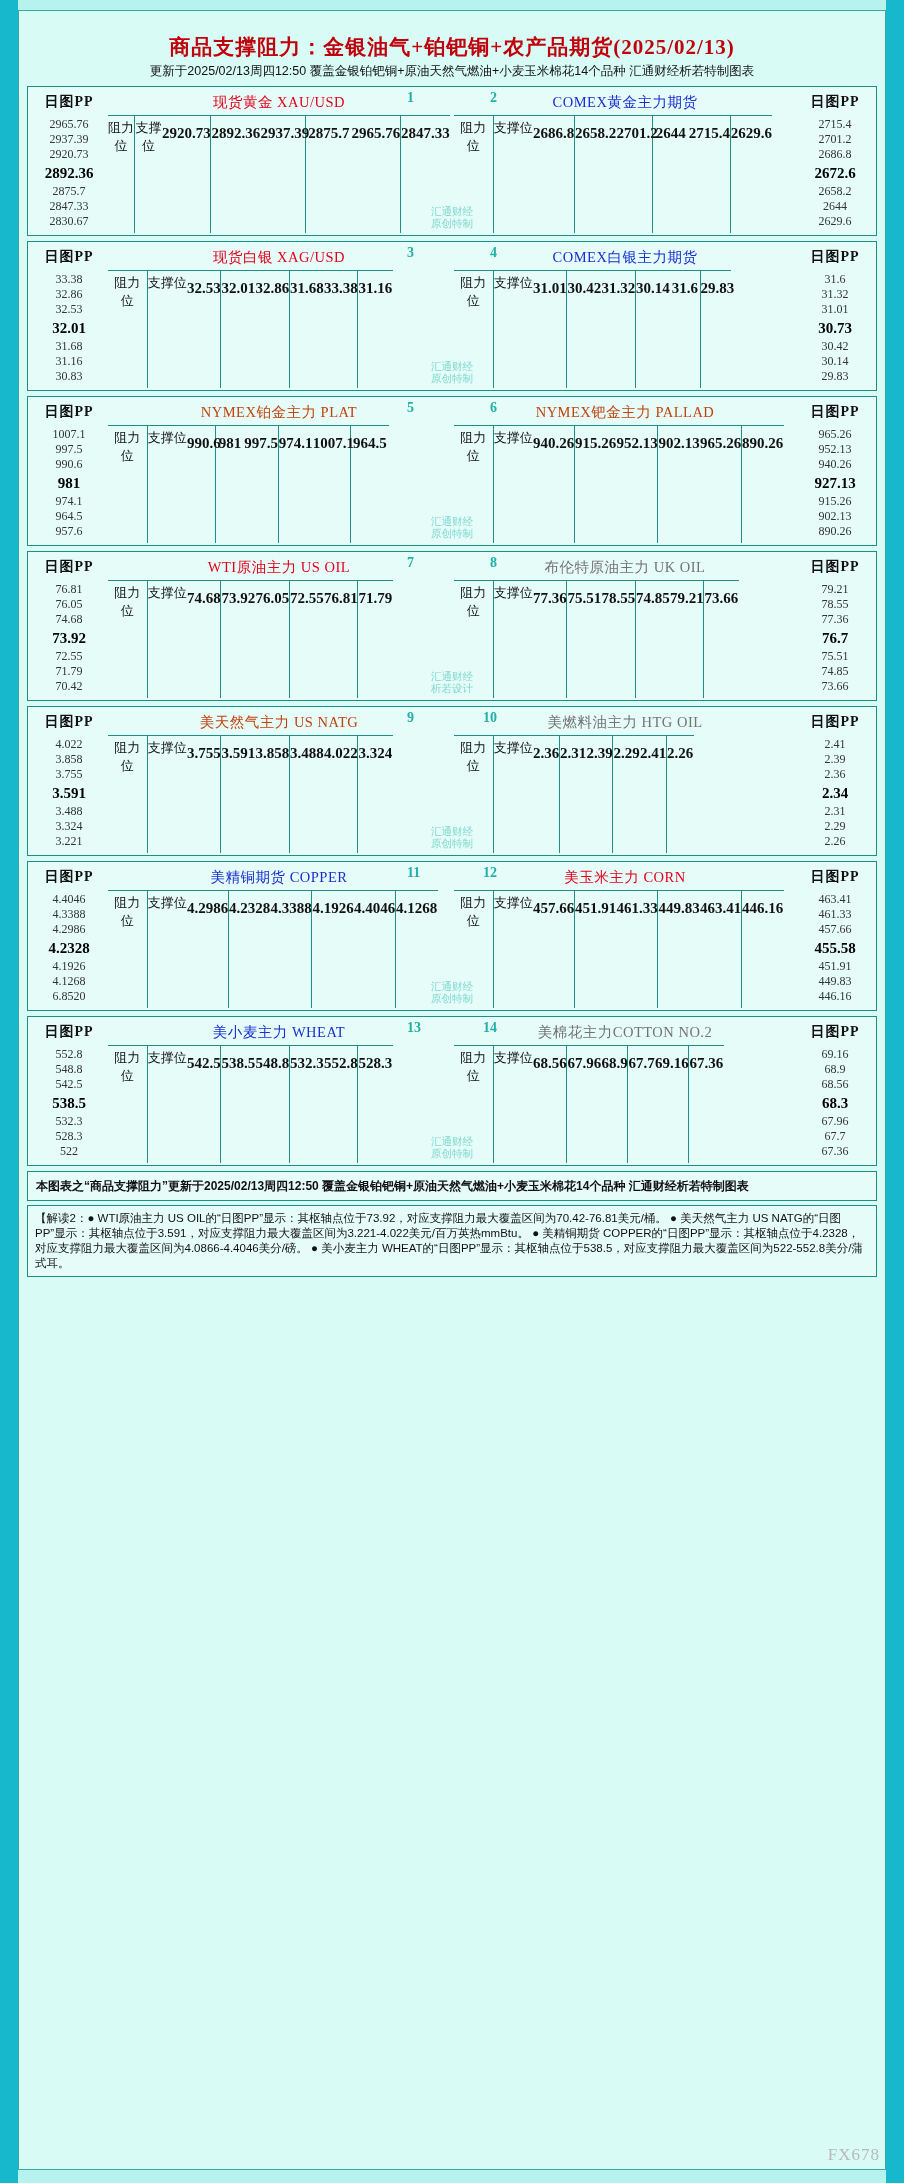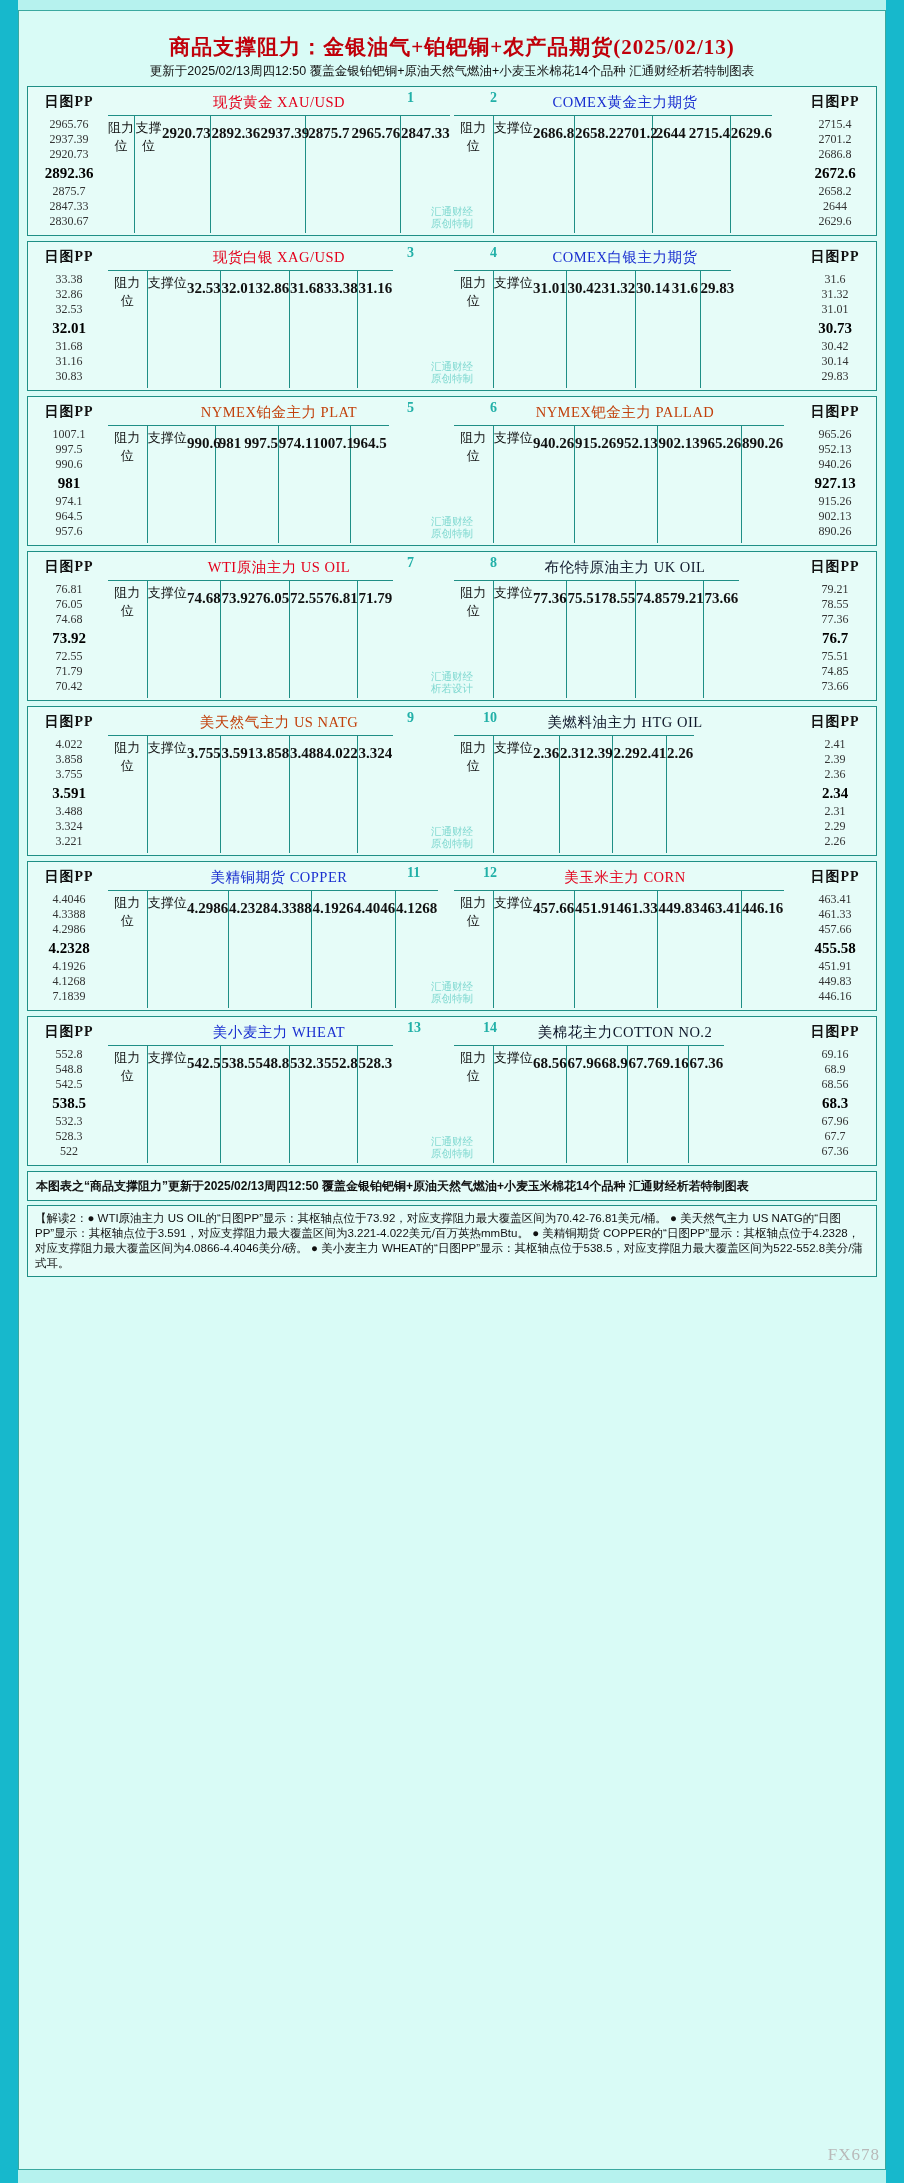--- a/index.html
+++ b/index.html
@@ -70,21 +70,21 @@
     flex:1;
     text-align:center;
     font-weight:normal;
     font-size:14.5px;
     font-family:"Liberation Serif", serif;
     letter-spacing:0.5px;
   }
   .sym.red { color:#e3001b; }
   .sym.purple { color:#c2410c; }
   .sym.blue { color:#1a2fd0; }
-  .sym.magenta { color:#0f172a; }
+  .sym.magenta { color:#737373; }
   .body-row { display:flex; }
   .col-pp {
     width:78px;
     display:flex;
     flex-direction:column;
     justify-content:space-between;
     padding:2px 2px 4px 2px;
   }
   .col-pp .v {
     text-align:center;
@@ -585,21 +585,21 @@
               <div class="sym blue">美精铜期货 COPPER</div>
             </div>
             <div class="body-row">
               <div class="col-pp">
                 <div class="v">4.4046</div>
                 <div class="v">4.3388</div>
                 <div class="v">4.2986</div>
                 <div class="v main">4.2328</div>
                 <div class="v">4.1926</div>
                 <div class="v">4.1268</div>
-                <div class="v">7.1839</div>
+                <div class="v">6.8520</div>
               </div>
               <div class="grid">
                 <div class="grow first">
                   <div class="gcell head">阻力位</div>
                   <div class="gcell head">支撑位</div>
                 </div>
                 <div class="grow">
                   <div class="gcell val">4.2986</div>
                   <div class="gcell val">4.2328</div>
                 </div>

